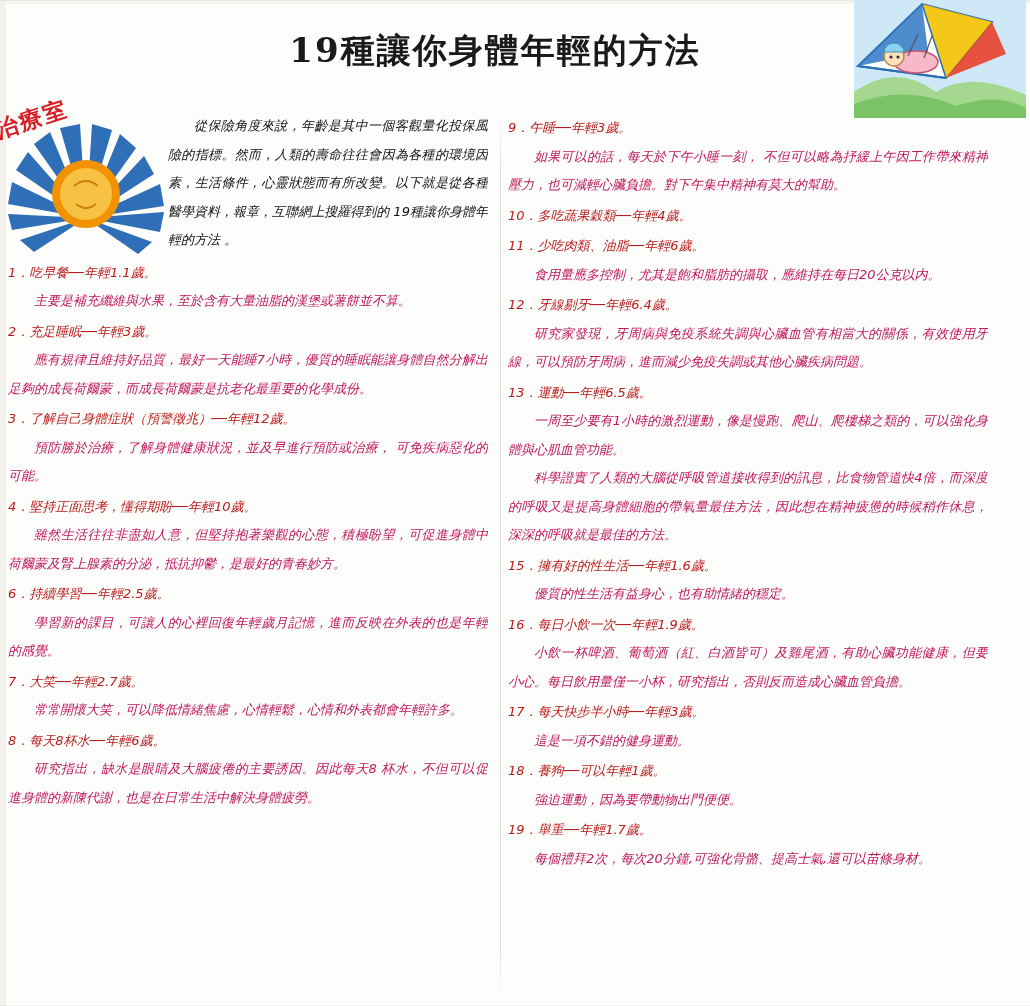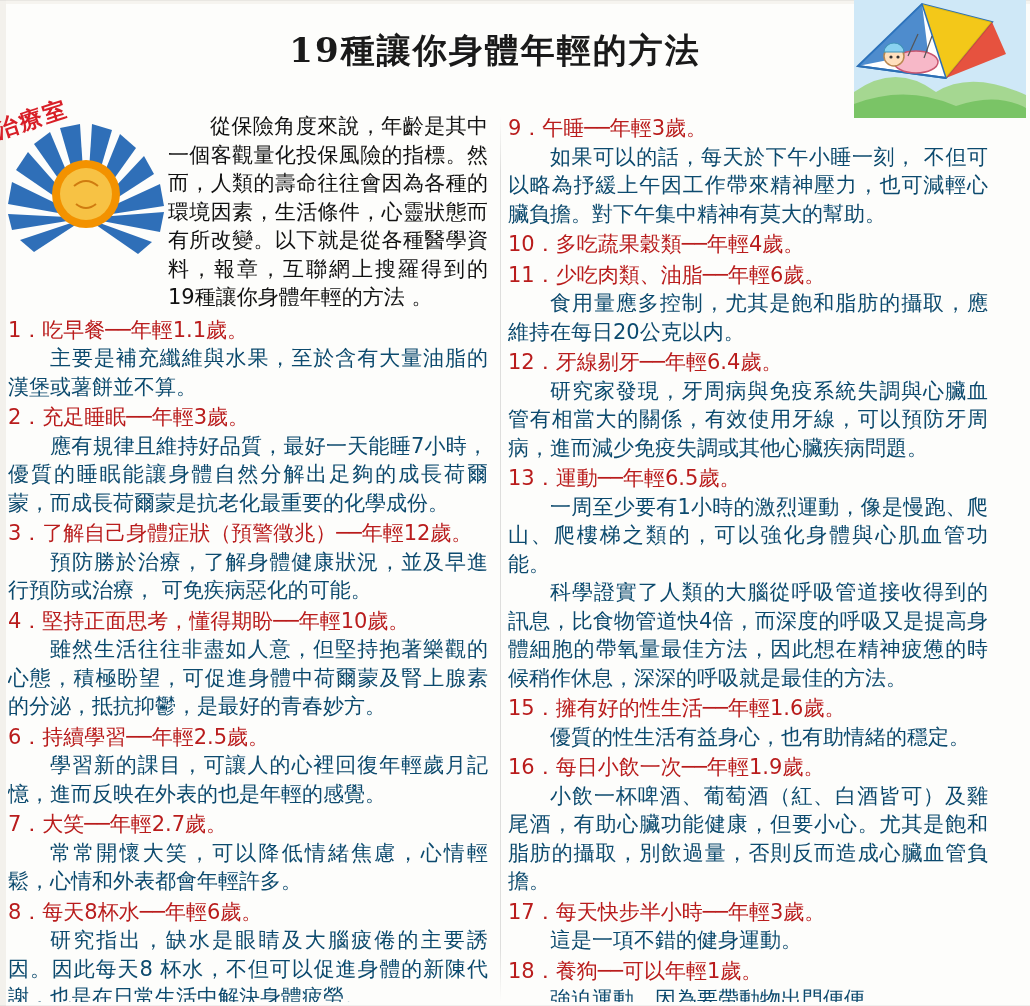--- a/index.html
+++ b/index.html
@@ -47,23 +47,24 @@
     font-size:23px;font-weight:700;color:#d81f27;
     letter-spacing:2px;
     white-space:nowrap;
   }
 
   
   .col{
     position:absolute;
     top:112px;
     width:480px;
-    font-size:21px;
+    font-size:13px;
     line-height:28.5px;
     font-family:"DejaVu Sans","Liberation Sans",sans-serif;
+    font-style:italic;
   }
   .col-left{left:8px;}
   .col-right{left:508px;}
 
   .divider{
     position:absolute;left:500px;top:116px;width:1px;height:886px;
     background:linear-gradient(180deg,rgba(0,0,0,0) 0%,rgba(0,0,0,0.12) 6%,rgba(0,0,0,0.12) 94%,rgba(0,0,0,0) 100%);
   }
 
   .intro{
@@ -75,21 +76,21 @@
 
   .item-head{
     color:#b91c1c;
     font-weight:400;
     margin-top:2px;
     white-space:nowrap;
   }
   .item-body{
     text-indent:2em;
     text-align:justify;
-    color:#0c4a6e;
+    color:#be185d;
   }
   .clip{overflow:hidden;}
 </style>
 </head>
 <body>
 
 <div class="page"></div>
 <div class="scan-line" style="top:0px;"></div>
 <div class="scan-line" style="top:1005px;"></div>
 
@@ -203,21 +204,21 @@
   </div>
   <div>
     <div class="item-body">科學證實了人類的大腦從呼吸管道接收得到的訊息，比食物管道快4倍，而深度的呼吸又是提高身體細胞的帶氧量最佳方法，因此想在精神疲憊的時候稍作休息，深深的呼吸就是最佳的方法。</div>
   </div>
   <div>
     <div class="item-head">15．擁有好的性生活──年輕1.6歲。</div>
     <div class="item-body">優質的性生活有益身心，也有助情緒的穩定。</div>
   </div>
   <div>
     <div class="item-head">16．每日小飲一次──年輕1.9歲。</div>
-    <div class="item-body">小飲一杯啤酒、葡萄酒（紅、白酒皆可）及雞尾酒，有助心臟功能健康，但要小心。尤其是飽和脂肪的攝取，別飲過量，否則反而造成心臟血管負擔。</div>
+    <div class="item-body">小飲一杯啤酒、葡萄酒（紅、白酒皆可）及雞尾酒，有助心臟功能健康，但要小心。每日飲用量僅一小杯，研究指出，否則反而造成心臟血管負擔。</div>
   </div>
   <div>
     <div class="item-head">17．每天快步半小時──年輕3歲。</div>
     <div class="item-body">這是一項不錯的健身運動。</div>
   </div>
   <div>
     <div class="item-head">18．養狗──可以年輕1歲。</div>
     <div class="item-body">強迫運動，因為要帶動物出門便便。</div>
   </div>
   <div>

